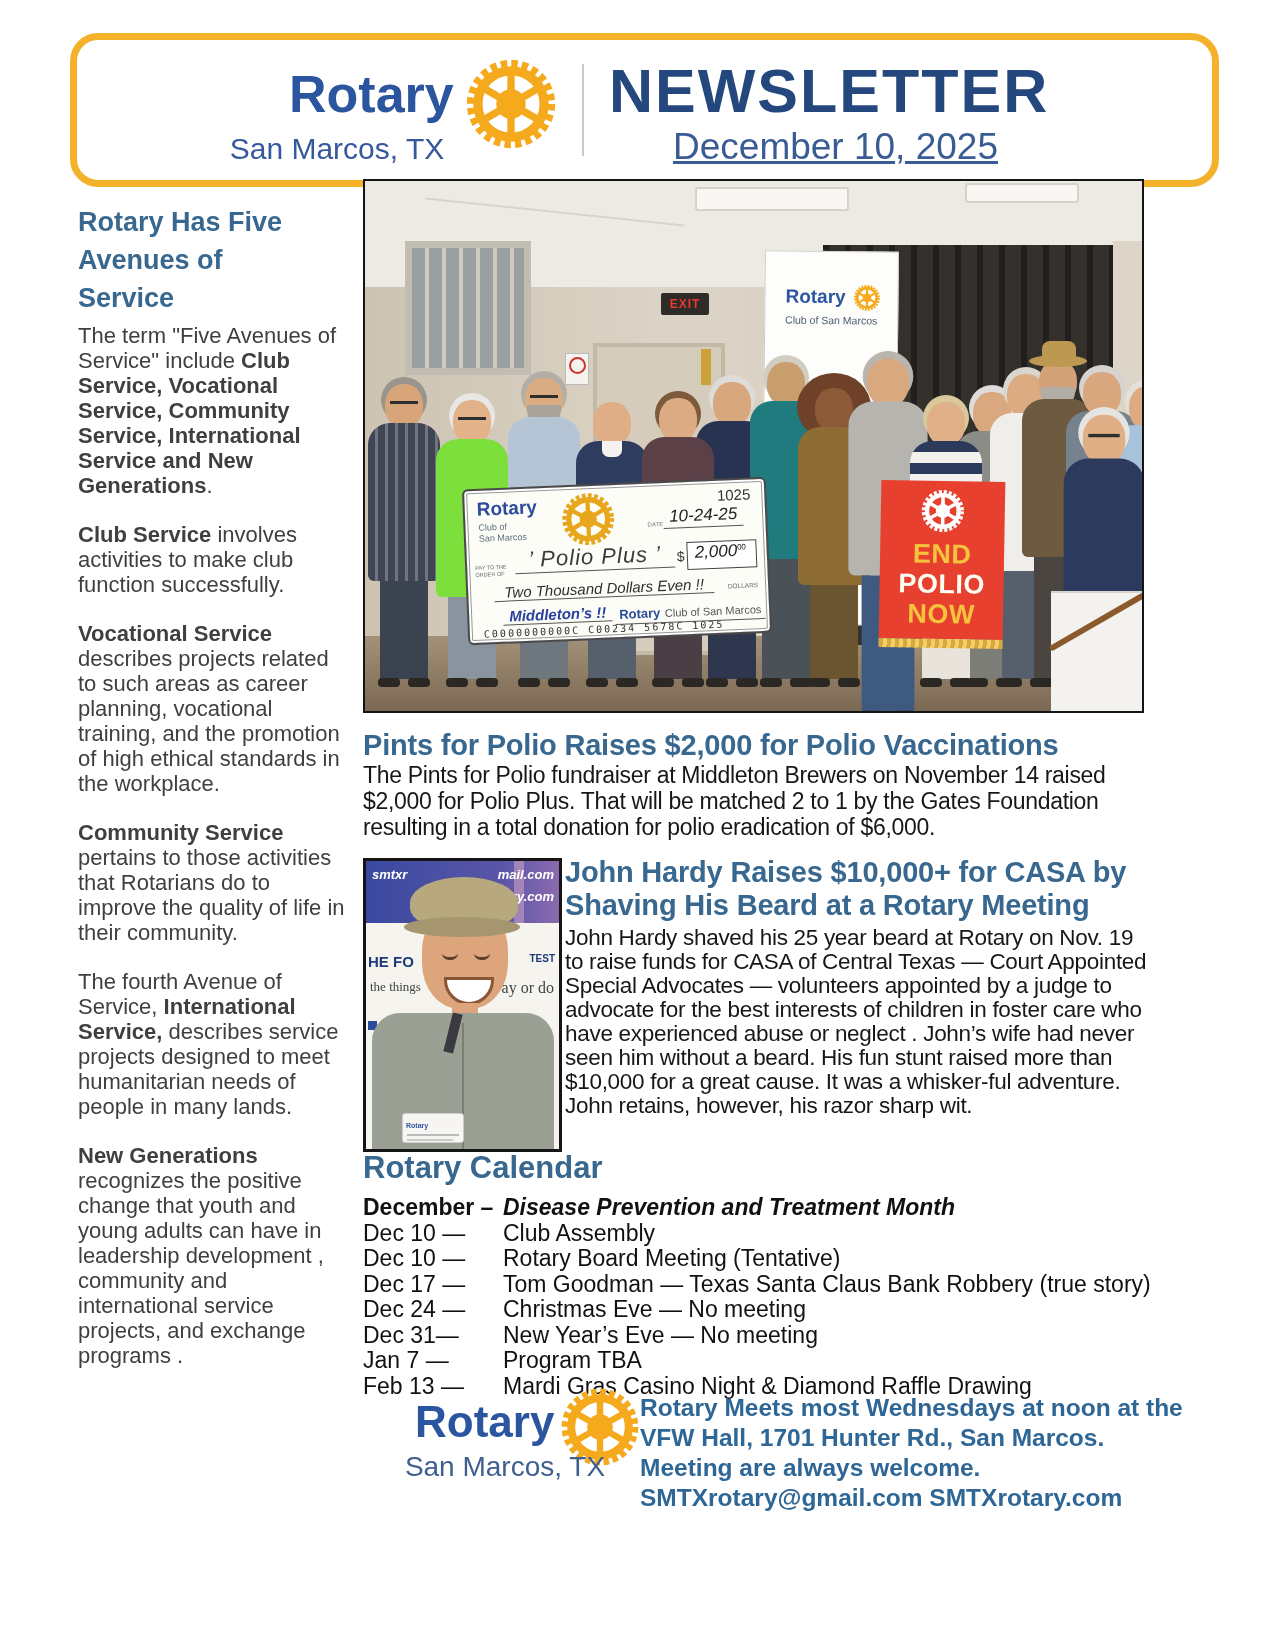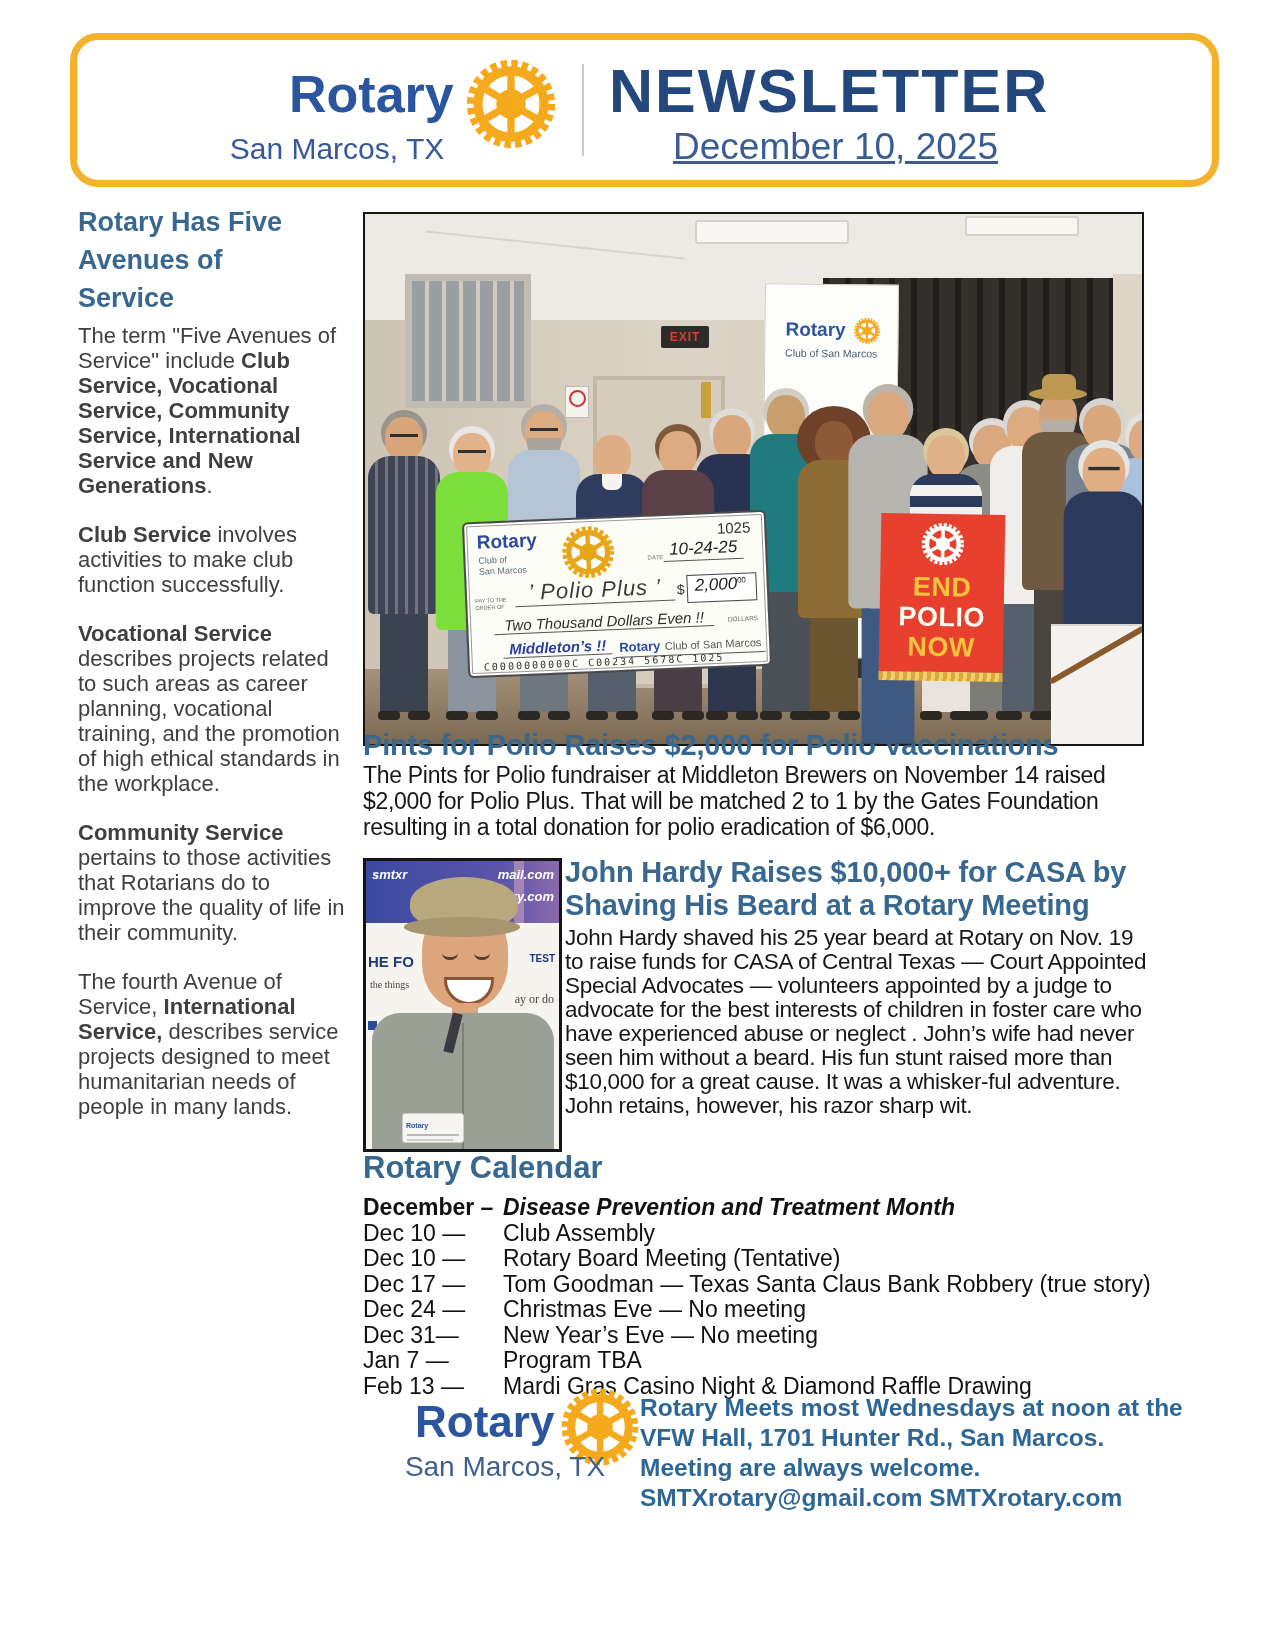--- a/index.html
+++ b/index.html
@@ -25,21 +25,21 @@
   
   .cal-head{font-size:31px;font-weight:bold;color:#38688f;}
   .cal-row{position:relative;height:25.5px;font-size:23px;color:#111;}
   .cal-date{position:absolute;left:0;top:0;}
   .cal-desc{position:absolute;left:140px;top:0;white-space:nowrap;}
   .cal-row.first .cal-date{font-weight:bold;}
   .cal-row.first .cal-desc{font-weight:bold;font-style:italic;}
   
   .foot-line{font-size:24.5px;line-height:30px;font-weight:bold;color:#2e6695;}
   
-  .photo-frame{left:363px;top:212px;width:777px;height:530px;border:2px solid #151515;overflow:hidden;background:#ef4444;}
+  .photo-frame{left:363px;top:179px;width:777px;height:530px;border:2px solid #151515;overflow:hidden;background:#ef4444;}
   .jh-frame{left:363px;top:858px;width:193px;height:288px;border:3px solid #151515;overflow:hidden;background:#f6f4ef;}
   
   .ceiling{left:0;top:0;width:777px;height:106px;background:#edeae3;}
   .wall{left:0;top:106px;width:777px;height:360px;background:linear-gradient(90deg,#cdc3b3,#dcd4c6 40%,#d2c9ba);}
   .floor{left:0;top:455px;width:777px;height:75px;background:linear-gradient(180deg,#a39179,#7b6953);}
   .curtain{left:458px;top:64px;width:292px;height:400px;background:repeating-linear-gradient(90deg,#211f1d 0 6px,#34312d 6px 22px);}
   .wallstrip{left:748px;top:60px;width:29px;height:404px;background:#ddd5c7;}
   .lightbar{background:#f8f7f3;border:2px solid #d5d2ca;border-radius:3px;}
   .window{left:40px;top:60px;width:112px;height:120px;background:repeating-linear-gradient(90deg,#9aa0a2 0 13px,#cfcabf 13px 17px);border:7px solid #c2bdb2;}
   .exit{left:296px;top:112px;width:48px;height:22px;background:#2e2b28;border-radius:2px;text-align:center;
@@ -93,20 +93,21 @@
     <div class="abs mast-date" style="left:596px;top:86px;text-decoration:underline;">December 10, 2025</div>
   </div>
 
   <div class="abs" style="left:78px;top:203px;width:272px;">
     <div class="side-head" style="width:238px;margin-bottom:6px;">Rotary Has Five Avenues of Service</div>
     <p class="side-p"><span>The term "Five Avenues of Service" include </span><span class="b">Club Service, Vocational Service, Community Service, International Service and New Generations</span><span>.</span></p>
     <p class="side-p"><span></span><span class="b">Club Service</span><span> involves activities to make club function successfully.</span></p>
     <p class="side-p"><span></span><span class="b">Vocational Service</span><span> describes projects related to such areas as career planning, vocational training, and the promotion of high ethical standards in the workplace.</span></p>
     <p class="side-p"><span></span><span class="b">Community Service</span><span> pertains to those activities that Rotarians do to improve the quality of life in their community.</span></p>
     <p class="side-p"><span>The fourth Avenue of Service, </span><span class="b">International Service,</span><span> describes service projects designed to meet humanitarian needs of people in many lands.</span></p>
+    <p class="side-p"><span></span><span class="b">New Generations</span><span> recognizes the positive change that youth and young adults can have in leadership development , community and international service projects, and exchange programs .</span></p>
   </div>
 
   <div class="abs photo-frame">
     <div class="abs ceiling"></div>
     <div class="abs lightbar" style="left:330px;top:6px;width:150px;height:20px;"></div>
     <div class="abs lightbar" style="left:600px;top:2px;width:110px;height:16px;"></div>
     <div class="abs" style="left:60px;top:30px;width:260px;height:2px;background:#d8d4cb;transform:rotate(6deg);"></div>
     <div class="abs wall"></div>
     <div class="abs floor"></div>
     <div class="abs curtain"></div>
@@ -316,22 +317,22 @@
   </div>
 
   <div class="abs jh-frame">
     <div class="abs" style="left:0;top:0;width:193px;height:62px;background:linear-gradient(90deg,#3a4aa0,#5a55a8 70%,#8a6aae);"></div>
     <div class="abs" style="left:148px;top:0;width:10px;height:62px;background:#c9a0c0;opacity:.6;"></div>
     <div class="abs" style="left:6px;top:6px;font-size:13px;font-style:italic;font-weight:bold;color:#fff;">smtxr</div>
     <div class="abs" style="right:5px;top:6px;font-size:13px;font-style:italic;font-weight:bold;color:#fff;">mail.com</div>
     <div class="abs" style="right:5px;top:28px;font-size:13px;font-style:italic;font-weight:bold;color:#fff;">ary.com</div>
     <div class="abs" style="left:2px;top:92px;font-size:15px;font-weight:bold;color:#1d3a7a;">HE FO</div>
     <div class="abs" style="right:4px;top:92px;font-size:10px;font-weight:bold;color:#1d3a7a;">TEST</div>
-    <div class="abs" style="left:4px;top:118px;font-size:10px;font-family:'Liberation Serif',serif;color:#444;text-align:center;">the things</div>
-    <div class="abs" style="right:5px;top:131px;font-size:12px;font-family:'Liberation Serif',serif;color:#444;">ay or do</div>
+    <div class="abs" style="left:4px;top:118px;font-size:13px;font-family:'Liberation Serif',serif;color:#444;text-align:center;">the things</div>
+    <div class="abs" style="right:5px;top:118px;font-size:16px;font-family:'Liberation Serif',serif;color:#444;">ay or do</div>
     <div class="abs" style="left:2px;top:160px;width:9px;height:9px;background:#2a4a9a;"></div>
     <div class="abs" style="left:16px;top:158px;font-size:13px;font-family:'Liberation Serif',serif;color:#333;">Is it t</div>
 
     <div class="abs" style="left:56px;top:44px;width:86px;height:104px;border-radius:44%;background:#dca57c;"></div>
     <div class="abs" style="left:44px;top:16px;width:108px;height:52px;border-radius:50% 50% 40% 40%;background:#b7a87e;"></div>
     <div class="abs" style="left:38px;top:56px;width:116px;height:20px;border-radius:50%;background:#a59670;"></div>
     <div class="abs" style="left:76px;top:92px;width:16px;height:4px;border-radius:0 0 8px 8px;border-bottom:3px solid #5a3e2a;"></div>
     <div class="abs" style="left:108px;top:92px;width:16px;height:4px;border-radius:0 0 8px 8px;border-bottom:3px solid #5a3e2a;"></div>
     <div class="abs" style="left:78px;top:116px;width:44px;height:22px;border-radius:0 0 40px 40px;background:#fff;border:3px solid #8a5638;"></div>
     <div class="abs" style="left:86px;top:142px;width:26px;height:16px;background:#dca57c;"></div>

